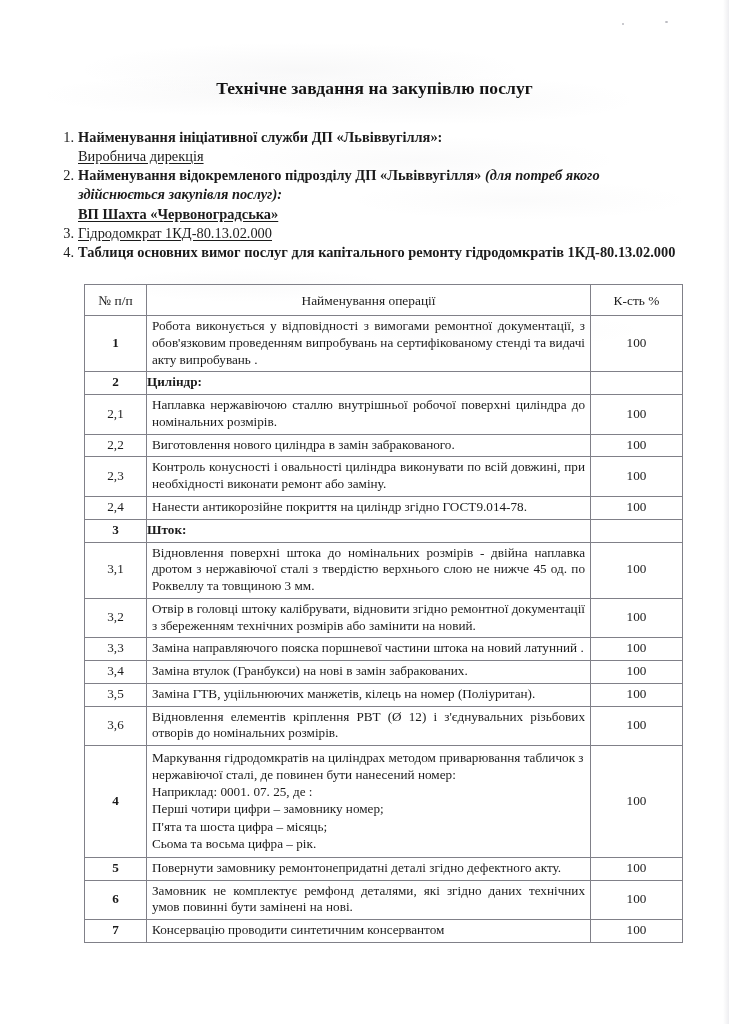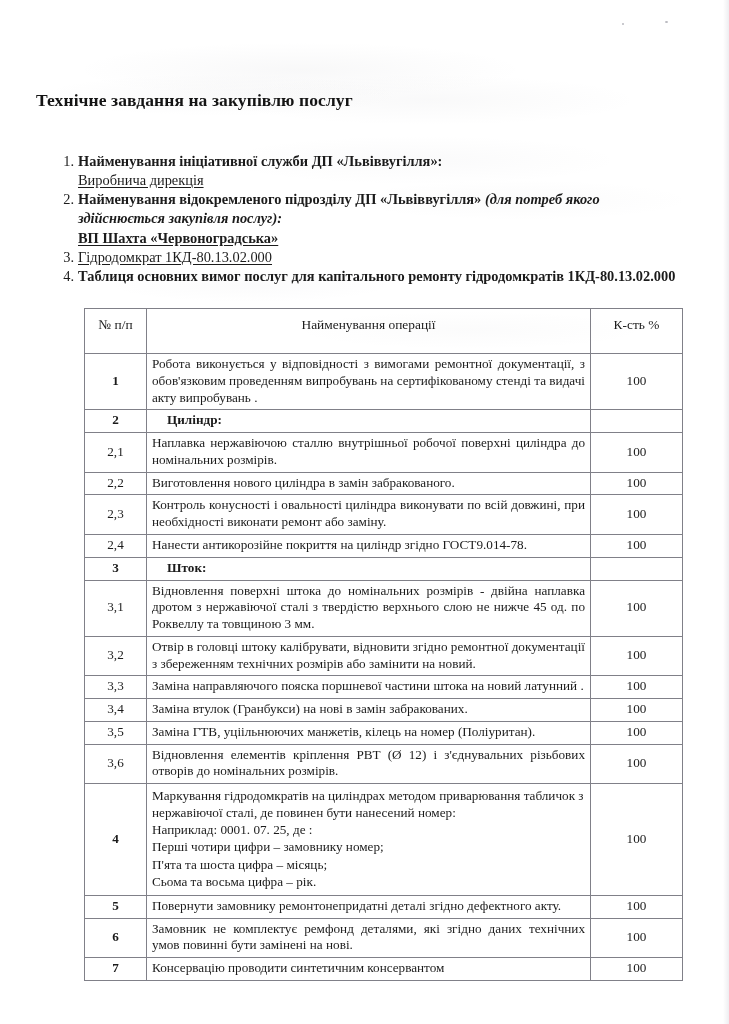--- a/index.html
+++ b/index.html
@@ -52,24 +52,25 @@
   }
 
   .page {
     position: relative;
     z-index: 1;
     padding: 0;
   }
 
   
   .doc-title {
+    text-align: center;
     font-weight: bold;
     font-size: 17.5px;
     letter-spacing: 0.1px;
-    margin: 16px;
+    margin: 4px;
     padding-top: 74px;
     padding-left: 20px;
     color: #141414;
   }
 
   
   .req-list {
     margin: 0;
     padding: 0;
     list-style: none;
@@ -121,21 +122,21 @@
     padding: 2px 5px 3px 5px;
     vertical-align: middle;
     color: #1b1b1b;
   }
   table.ops thead th {
     text-align: center;
     font-weight: normal;
     font-size: 13.4px;
     height: 24px;
     padding-top: 3px;
-    padding-bottom: 17px;
+    padding-bottom: 3px;
   }
   table.ops thead th.h-num { font-weight: normal; }
 
   td.num-cell {
     text-align: center;
     vertical-align: middle;
     white-space: nowrap;
   }
   td.num-cell.strong { font-weight: bold; }
   td.qty-cell {
@@ -146,21 +147,21 @@
     text-align: justify;
     text-justify: inter-word;
     vertical-align: middle;
     padding-left: 7px;
     padding-right: 7px;
   }
   td.name-cell.nojust { text-align: left; }
   td.name-cell.section {
     font-weight: bold;
     text-align: left;
-    padding-left: 20px;
+    padding-left: 0;
   }
   td.name-cell.multi { padding-top: 4px; padding-bottom: 4px; }
   .sub-line { display: block; }
   .sub-line + .sub-line { margin-top: 0.5px; }
 </style>
 </head>
 <body>
 
 <div class="paper-noise"></div>
 <div class="scan-edge"></div>

